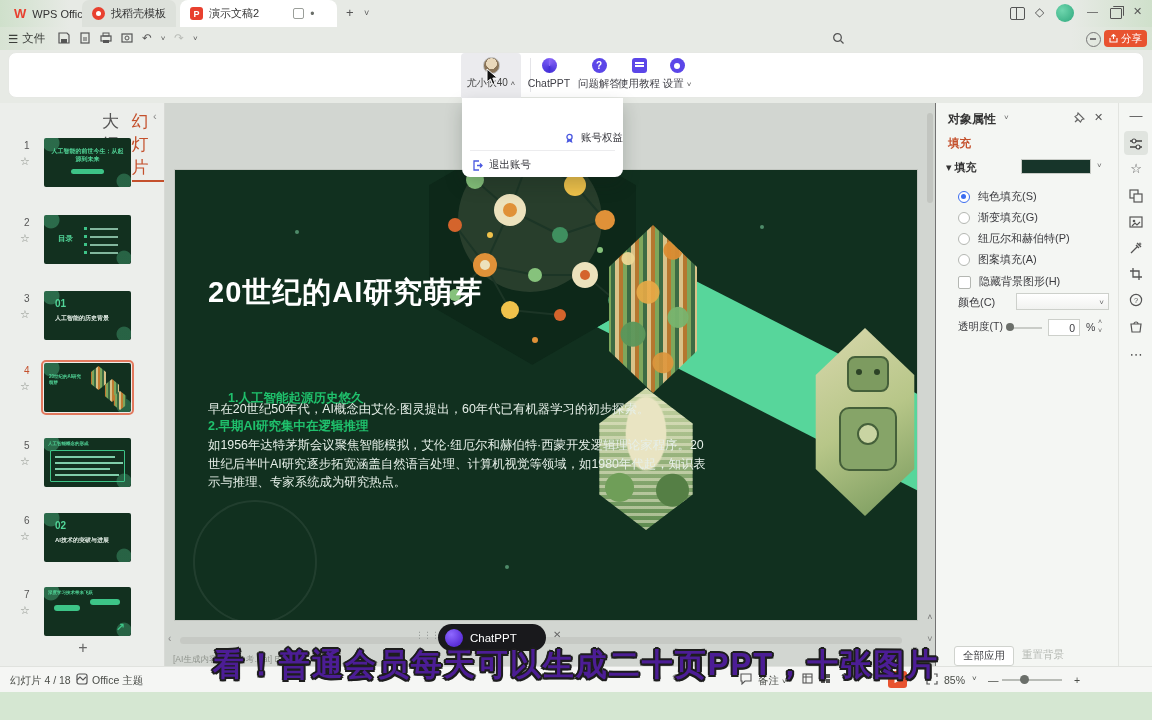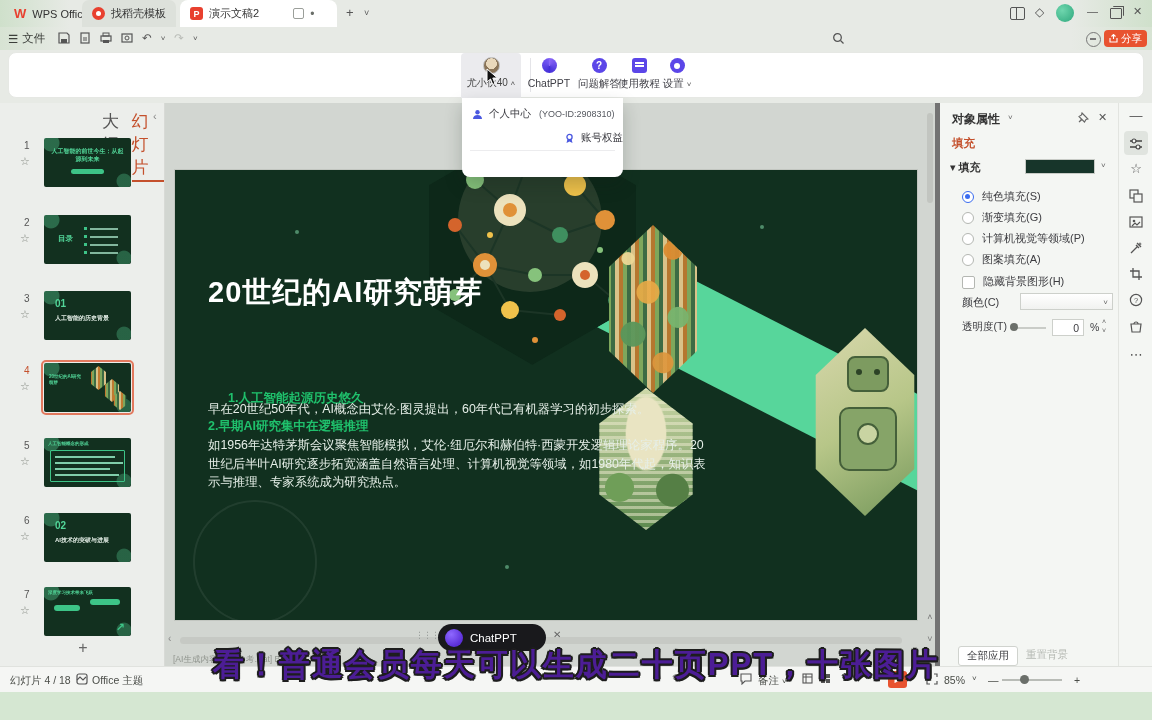--- a/index.html
+++ b/index.html
@@ -139,21 +139,21 @@
   .vscroll{position:absolute;left:762px;top:10px;width:6px;height:90px;background:#c2c5c0;border-radius:3px;}
   .vnav{position:absolute;left:758px;width:14px;text-align:center;font-size:9px;color:#777;}
   .chat-pill{position:absolute;left:273px;top:521px;width:108px;height:27px;background:#19191c;border-radius:14px;z-index:40;
     display:flex;align-items:center;gap:7px;padding-left:7px;box-sizing:border-box;}
   .pill-logo{width:18px;height:18px;border-radius:50%;background:radial-gradient(circle at 35% 30%,#8e68ff,#5b2fd8 70%);}
   .pill-label{color:#fff;font-size:11.5px;}
   .pill-handle{position:absolute;left:250px;top:527px;font-size:9px;color:#9aa09b;letter-spacing:-1px;}
   .pill-close{position:absolute;left:388px;top:526px;font-size:10px;color:#666;}
   .ai-footer{position:absolute;left:8px;top:551px;font-size:8.5px;color:#90958e;}
   
-  .props{position:absolute;left:935px;top:103px;width:183px;height:563px;background:#f4f6f3;border-left:5px solid #737373;box-sizing:border-box;font-size:11px;color:#3c3c40;}
+  .props{position:absolute;left:935px;top:103px;width:183px;height:563px;background:#f4f6f3;border-left:1px solid #737373;box-sizing:border-box;font-size:11px;color:#3c3c40;}
   .pp-title{position:absolute;left:12px;top:8px;font-size:12px;font-weight:bold;color:#333;}
   .pp-title-caret{position:absolute;left:68px;top:10px;font-size:8px;color:#666;}
   .pp-pin{position:absolute;left:138px;top:9px;color:#666;}
   .pp-close{position:absolute;left:158px;top:8px;font-size:11px;color:#555;}
   .pp-tab{position:absolute;left:12px;top:33px;font-size:11.5px;font-weight:bold;color:#c4502c;}
   .pp-sec{position:absolute;left:10px;top:57px;font-weight:bold;color:#333;}
   .pp-swatch{position:absolute;left:85px;top:56px;width:70px;height:15px;border:1px solid #c8cbc6;box-sizing:border-box;}
   .pp-swatch-caret{position:absolute;left:161px;top:58px;font-size:8px;color:#666;}
   .pp-row{position:absolute;left:22px;display:flex;align-items:center;gap:8px;}
   .radio{width:12px;height:12px;border:1px solid #b4b7b2;border-radius:50%;background:#fff;box-sizing:border-box;position:relative;}
@@ -290,40 +290,38 @@
   </div>
   <div class="rb-btn" style="left:650px;">
     <div class="rb-ic ic-gear"></div>
     <div><span>设置</span> <span class="rb-caret">˅</span></div>
   </div>
   <svg class="cursor" width="13" height="18" viewBox="0 0 13 18">
     <path d="M1 1 L1 14 L4.5 11 L6.8 16.5 L9 15.5 L6.8 10 L11.5 10 Z" fill="#111" stroke="#fff" stroke-width="1"></path>
     </svg>
 
   <div class="dropdown">
-    <div class="dd-item" style="top:4px;">
-      <span class="dd-ic">
-        <svg width="11" height="11" viewBox="0 0 11 11">
-            <circle cx="5.5" cy="3.2" r="2.2" fill="#4a58e0"></circle>
-            <path d="M1 10c0-2.5 2-4 4.5-4S10 7.5 10 10z" fill="#4a58e0"></path>
-          </svg>
-        </span>
-      <span>个人中心</span>
-      <span class="dd-meta">(YOO-ID:2908310)</span>
-    </div>
     <div class="dd-item" style="top:28px;justify-content:flex-end;">
       <span class="dd-ic">
         <svg width="11" height="11" viewBox="0 0 11 11">
             <circle cx="5.5" cy="4" r="2.6" fill="none" stroke="#4a58e0" stroke-width="1.3"></circle>
             <path d="M3.5 6l-1 4 3-1.6L8.5 10l-1-4" fill="#4a58e0"></path>
           </svg>
         </span>
       <span>账号权益</span>
     </div>
     <div class="dd-div"></div>
+    <div class="dd-item" style="top:55px;">
+      <span class="dd-ic">
+        <svg width="11" height="11" viewBox="0 0 11 11">
+            <path d="M7 1H2v9h5M5 5.5h5M8 3.5l2 2-2 2" fill="none" stroke="#4a58e0" stroke-width="1.3"></path>
+          </svg>
+        </span>
+      <span>退出账号</span>
+    </div>
   </div>
 
   <div class="sidebar">
     <div class="sb-tabs">
       <span class="sb-tab">大纲</span>
       <span class="sb-tab active">幻灯片</span>
     </div>
     <span class="sb-collapse">‹</span>
 
     <div class="srow" style="top:35px;">
@@ -508,21 +506,21 @@
     <div class="pp-row" style="top:86px;">
       <div class="radio sel"></div>
       <span>纯色填充(S)</span>
     </div>
     <div class="pp-row" style="top:107px;">
       <div class="radio"></div>
       <span>渐变填充(G)</span>
     </div>
     <div class="pp-row" style="top:128px;">
       <div class="radio"></div>
-      <span>计算机视觉等领域(P)</span>
+      <span>纽厄尔和赫伯特(P)</span>
     </div>
     <div class="pp-row" style="top:149px;">
       <div class="radio"></div>
       <span>图案填充(A)</span>
     </div>
     <div class="pp-row" style="top:171px;align-items:flex-end;">
       <div class="checkbox"></div>
       <span>隐藏背景图形(H)</span>
     </div>
 

